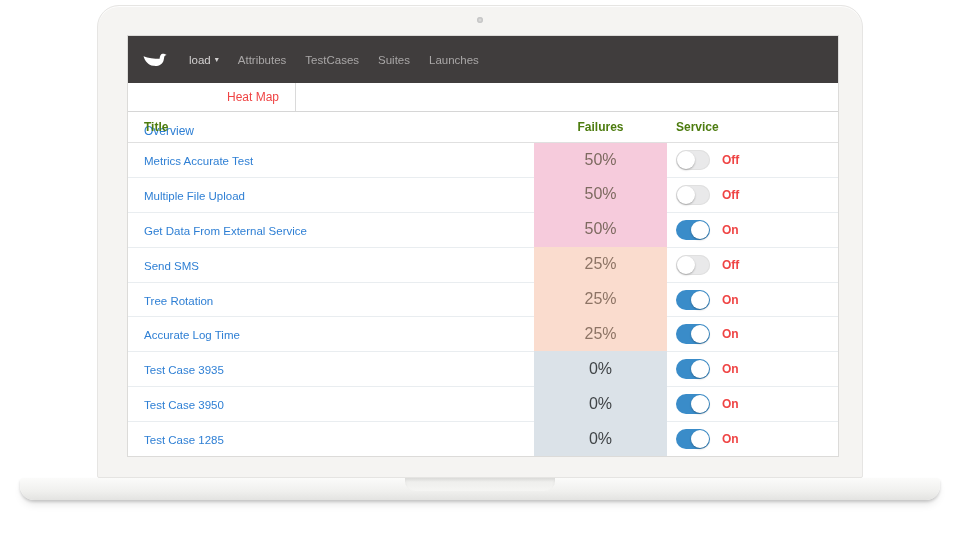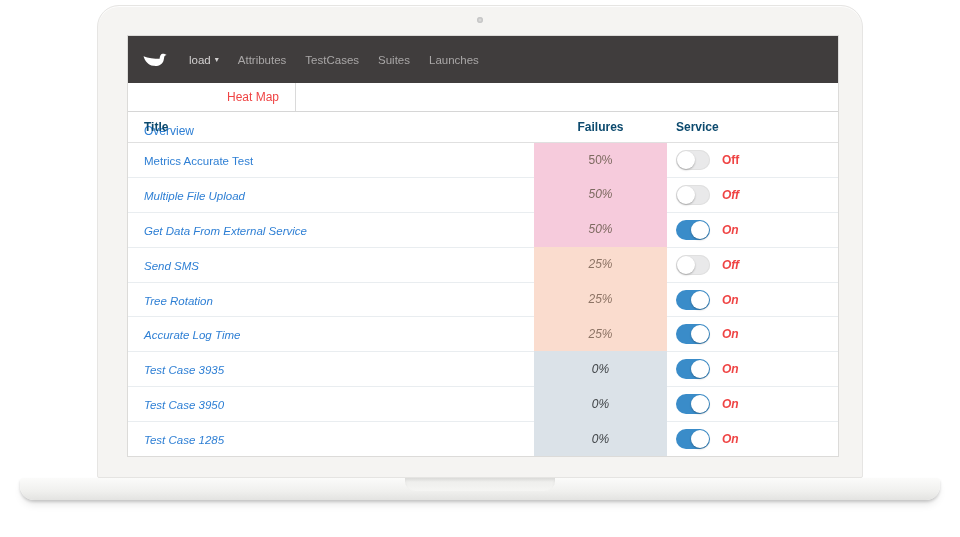--- a/index.html
+++ b/index.html
@@ -63,31 +63,31 @@
   .tabs{flex:0 0 28px;height:28px;display:flex;background:#fff;border-bottom:1px solid #d6d6d6;}
   .tab{
     padding:0 16px;display:flex;align-items:center;
     font-size:12px;color:#ef4444;border-right:1px solid #dadada;cursor:pointer;
   }
   .tab.active{color:var(--link_blue,#2e7fd4);margin-top:48px;}
 
   
   .thead{
     flex:0 0 30px;height:30px;display:flex;align-items:center;
-    border-bottom:1px solid #e0e0e0;font-weight:700;font-size:12px;color:#0c4a6e;
+    border-bottom:1px solid #e0e0e0;font-weight:700;font-size:12px;color:#4d7c0f;
   }
   .col-title{flex:1 1 auto;padding-left:16px;}
   .col-fail{flex:0 0 133px;text-align:center;display:flex;align-items:center;justify-content:center;}
   .col-active{flex:0 0 171px;padding-left:9px;box-sizing:border-box;display:flex;align-items:center;}
 
   .tbody{flex:1 1 auto;display:flex;flex-direction:column;}
   .row{flex:1 1 0;display:flex;align-items:center;min-height:0;}
-  .row + .row{border-top:1px solid #e9edf0;font-style:italic;}
+  .row + .row{border-top:1px solid #e9edf0;}
   .row + .row .col-fail{margin-top:-1px;}
-  .row .col-fail{align-self:stretch;font-size:12px;}
+  .row .col-fail{align-self:stretch;font-size:16px;}
   .row-title{
     font-size:11.5px;color:var(--link_blue,#2e7fd4);text-decoration:none;cursor:pointer;
   }
   .sev-high{background:var(--failure_50_bg,#f6cbdc);color:var(--failure_50_text,#7d6a60);}
   .sev-mid {background:var(--failure_25_bg,#fadcce);color:var(--failure_25_text,#8d7465);}
   .sev-zero{background:var(--failure_0_bg,#dbe2e8);color:var(--failure_0_text,#404447);}
 
   
   .row .col-active{gap:12px;}
   .toggle{

